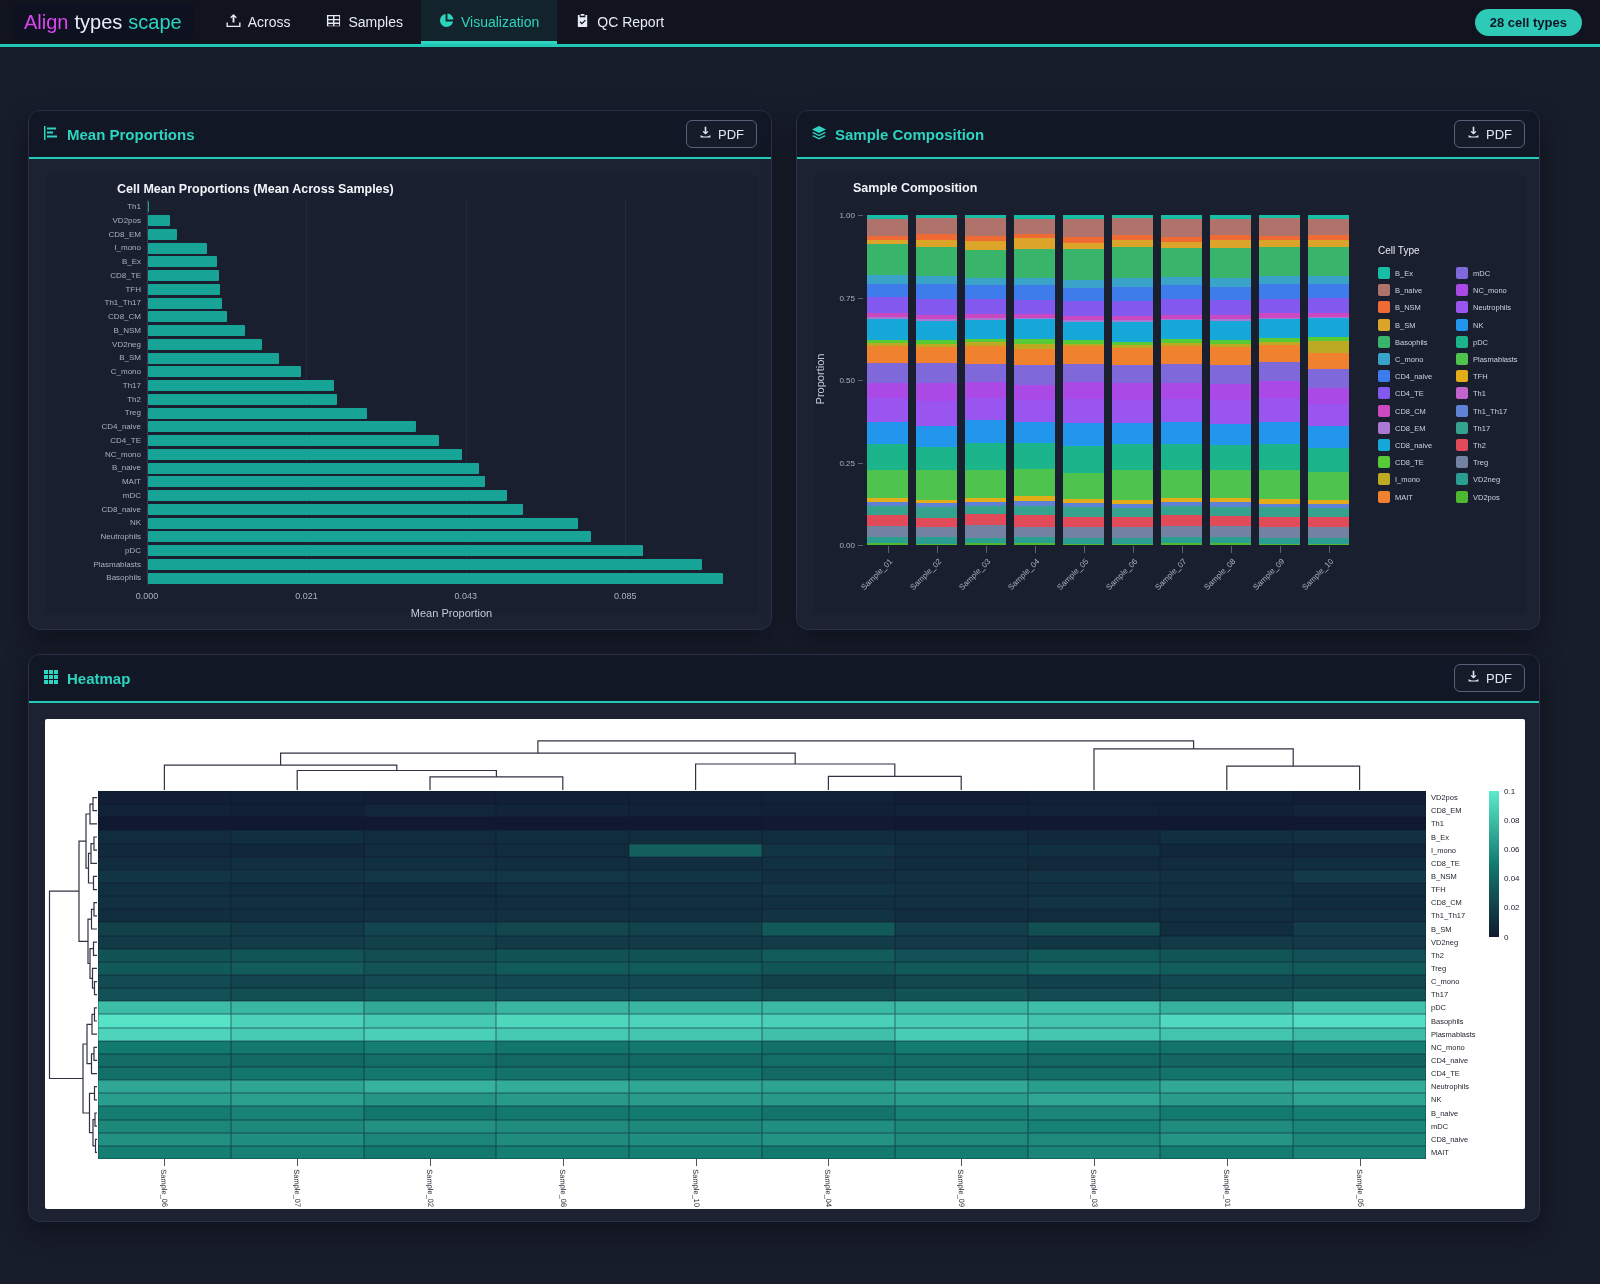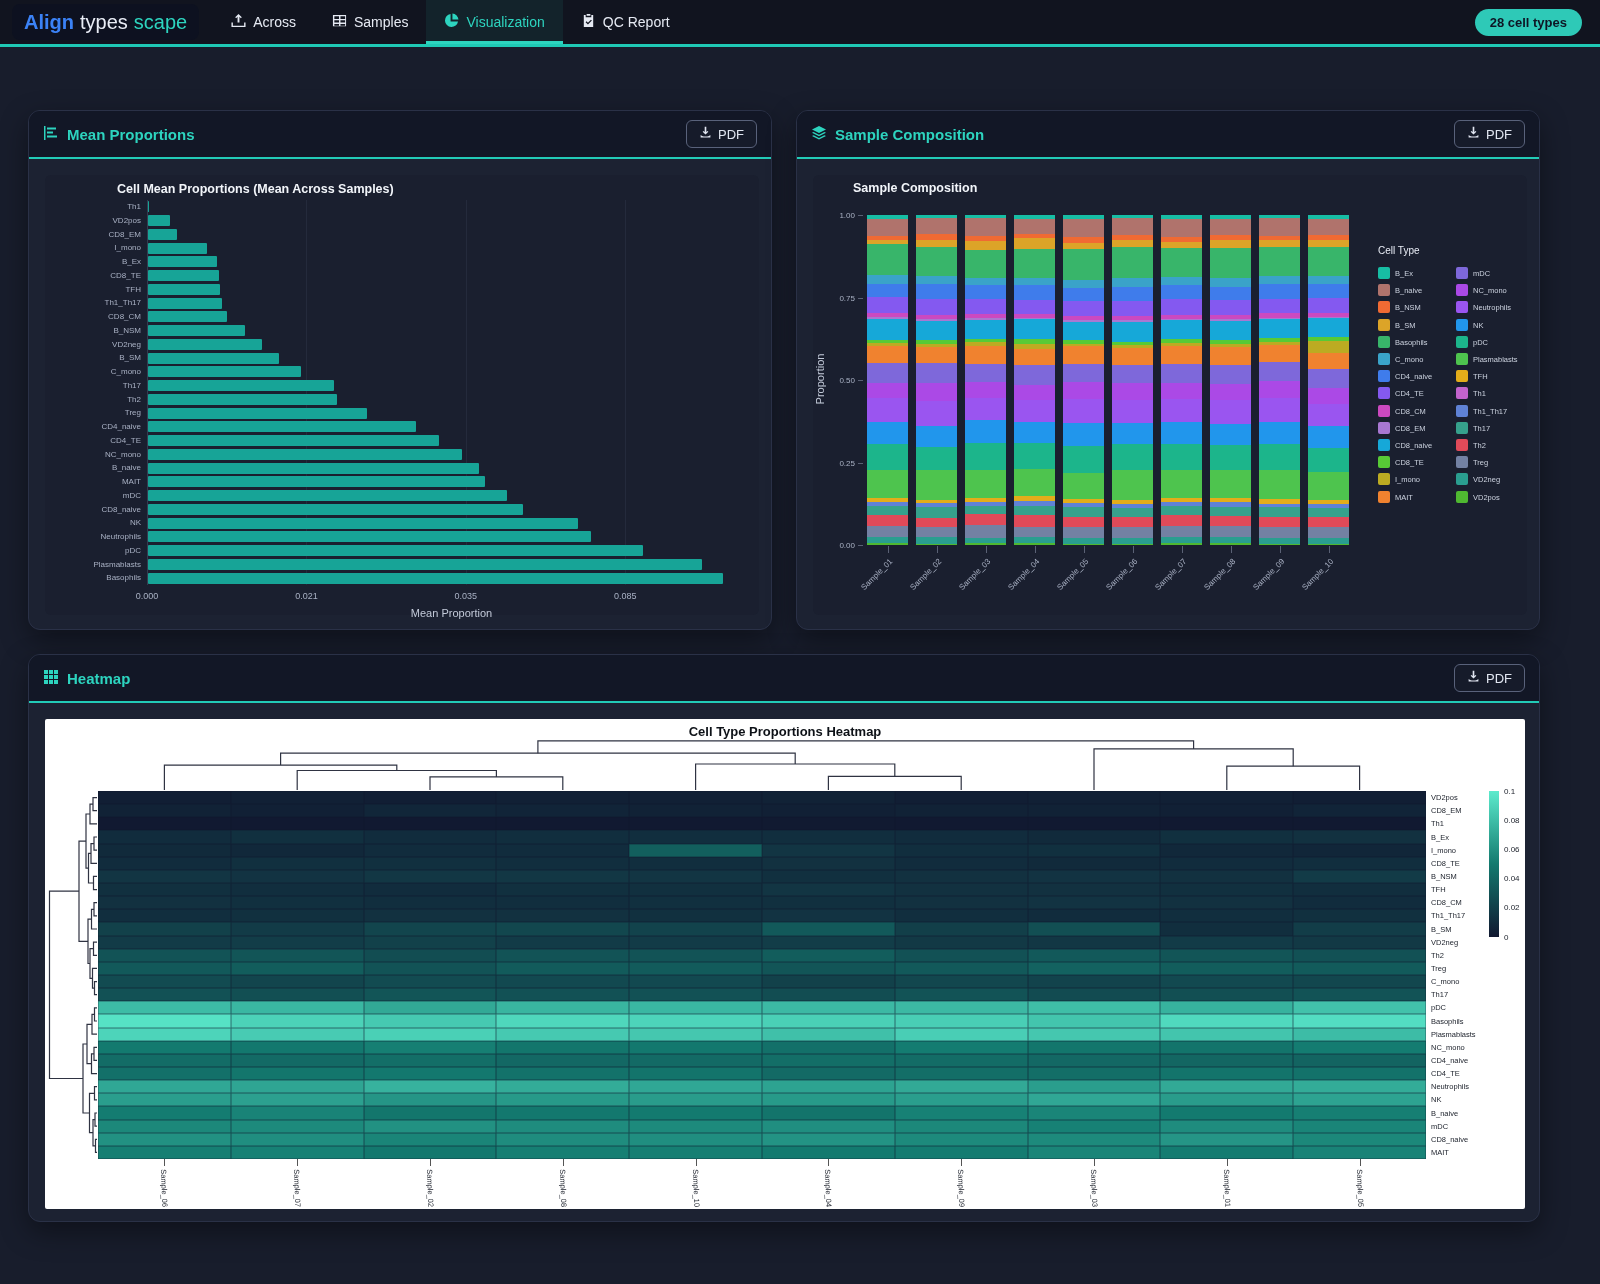--- a/index.html
+++ b/index.html
@@ -1,21 +1,21 @@
 <!DOCTYPE html>
 <html><head>
 <meta charset="utf-8">
 <style>
   * { box-sizing: border-box; margin: 0; padding: 0; }
   html,body { width:1600px; height:1284px; background:#181d2c; font-family:"Liberation Sans",sans-serif; overflow:hidden; }
 
   
   .navbar { position:relative; height:47px; background:#11141f; border-bottom:3px solid #1fc9b5; display:flex; align-items:stretch; }
   .logo { display:flex; align-items:center; gap:6px; margin:4px 14px 4px 12px; padding:0 12px; background:#0d1120; border-radius:8px; font-size:20px; font-weight:bold; }
-  .logo .t1 { color:#3b82f6; font-weight:bold; }
+  .logo .t1 { color:#d946ef; font-weight:normal; }
   .logo .t2 { color:#e9edf6; font-weight:normal; }
   .logo .t3 { color:#2dd4bf; font-weight:normal; }
   .tab { display:flex; align-items:center; gap:7px; padding:0 18px; color:#e6eaf3; font-size:14px; cursor:pointer; }
   .tab svg { width:15px; height:15px; }
   .tab.active { color:#2dd4bf; background:rgba(45,212,191,0.08); box-shadow:inset 0 -3px 0 #2dd4bf; }
   .nav-badge { margin-left:auto; align-self:center; margin-right:18px; background:#2ec9b7; color:#0e1524; font-size:13px; font-weight:bold; padding:6px 15px; border-radius:999px; }
 
   
   .card { position:absolute; background:#1c2232; border:1px solid #2a3147; border-radius:12px; box-shadow:0 10px 28px rgba(0,0,0,.4); overflow:hidden; }
   #card-mean { left:28px; top:110px; width:744px; height:520px; }
@@ -94,21 +94,21 @@
     </button>
   </div>
   <div class="card-body">
     <div class="panel" id="mean-panel">
         <div class="abs chart-title" style="left: 72px; top: 7px;">Cell Mean Proportions (Mean Across Samples)</div>
         <div class="abs" style="left: 102px; top: 25px; width: 1px; height: 385px; background: rgb(52, 59, 80);"></div>
         <div class="abs tick-lab" style="left: 82px; top: 416px; width: 40px; text-align: center;">0.000</div>
         <div class="abs" style="left: 261.424px; top: 25px; width: 1px; height: 385px; background: rgb(36, 42, 60);"></div>
         <div class="abs tick-lab" style="left: 241.424px; top: 416px; width: 40px; text-align: center;">0.021</div>
         <div class="abs" style="left: 420.848px; top: 25px; width: 1px; height: 385px; background: rgb(36, 42, 60);"></div>
-        <div class="abs tick-lab" style="left: 400.848px; top: 416px; width: 40px; text-align: center;">0.035</div>
+        <div class="abs tick-lab" style="left: 400.848px; top: 416px; width: 40px; text-align: center;">0.043</div>
         <div class="abs" style="left: 580.272px; top: 25px; width: 1px; height: 385px; background: rgb(36, 42, 60);"></div>
         <div class="abs tick-lab" style="left: 560.272px; top: 416px; width: 40px; text-align: center;">0.085</div>
         <div class="abs cat-lab" style="left: 0px; top: 27px; width: 96px;">Th1</div>
         <div class="abs" style="left: 103px; top: 26.3px; width: 1.27539px; height: 11px; background: rgb(23, 164, 151); border-radius: 1px;"></div>
         <div class="abs cat-lab" style="left: 0px; top: 40.75px; width: 96px;">VD2pos</div>
         <div class="abs" style="left: 103px; top: 40.05px; width: 22.3194px; height: 11px; background: rgb(23, 164, 151); border-radius: 1px;"></div>
         <div class="abs cat-lab" style="left: 0px; top: 54.5px; width: 96px;">CD8_EM</div>
         <div class="abs" style="left: 103px; top: 53.8px; width: 29.334px; height: 11px; background: rgb(23, 164, 151); border-radius: 1px;"></div>
         <div class="abs cat-lab" style="left: 0px; top: 68.25px; width: 96px;">I_mono</div>
         <div class="abs" style="left: 103px; top: 67.55px; width: 59.3058px; height: 11px; background: rgb(23, 164, 151); border-radius: 1px;"></div>
@@ -647,21 +647,20 @@
     <button class="pdf-btn">
       <span><svg viewBox="0 0 16 16" fill="currentColor">
             <path d="M8 10.5L4.5 7l1-1L7 7.5V1h2v6.5L10.5 6l1 1L8 10.5z"></path>
             <path d="M2 11c2 1.6 3 2 6 2s4-.4 6-2v3H2v-3z"></path>
           </svg></span>
       <span>PDF</span>
     </button>
   </div>
   <div class="card-body">
     <div class="panel" id="heat-figure">
-        <div class="abs" style="left: 0px; top: 5px; width: 1480px; text-align: center; font-size: 13px; font-weight: bold; color: rgb(13, 17, 23);">Cell Type Proportions Heatmap</div>
         <div class="abs" style="left: 53px; top: 72px; width: 132.8px; height: 13.1429px; background: rgb(17, 30, 52); box-shadow: rgba(16, 24, 44, 0.55) 0px 0px 0px 0.5px inset;"></div>
         <div class="abs" style="left: 185.8px; top: 72px; width: 132.8px; height: 13.1429px; background: rgb(17, 32, 53); box-shadow: rgba(16, 24, 44, 0.55) 0px 0px 0px 0.5px inset;"></div>
         <div class="abs" style="left: 318.6px; top: 72px; width: 132.8px; height: 13.1429px; background: rgb(17, 30, 52); box-shadow: rgba(16, 24, 44, 0.55) 0px 0px 0px 0.5px inset;"></div>
         <div class="abs" style="left: 451.4px; top: 72px; width: 132.8px; height: 13.1429px; background: rgb(17, 32, 53); box-shadow: rgba(16, 24, 44, 0.55) 0px 0px 0px 0.5px inset;"></div>
         <div class="abs" style="left: 584.2px; top: 72px; width: 132.8px; height: 13.1429px; background: rgb(17, 32, 53); box-shadow: rgba(16, 24, 44, 0.55) 0px 0px 0px 0.5px inset;"></div>
         <div class="abs" style="left: 717px; top: 72px; width: 132.8px; height: 13.1429px; background: rgb(17, 34, 54); box-shadow: rgba(16, 24, 44, 0.55) 0px 0px 0px 0.5px inset;"></div>
         <div class="abs" style="left: 849.8px; top: 72px; width: 132.8px; height: 13.1429px; background: rgb(17, 30, 52); box-shadow: rgba(16, 24, 44, 0.55) 0px 0px 0px 0.5px inset;"></div>
         <div class="abs" style="left: 982.6px; top: 72px; width: 132.8px; height: 13.1429px; background: rgb(17, 32, 53); box-shadow: rgba(16, 24, 44, 0.55) 0px 0px 0px 0.5px inset;"></div>
         <div class="abs" style="left: 1115.4px; top: 72px; width: 132.8px; height: 13.1429px; background: rgb(17, 32, 53); box-shadow: rgba(16, 24, 44, 0.55) 0px 0px 0px 0.5px inset;"></div>
         <div class="abs" style="left: 1248.2px; top: 72px; width: 132.8px; height: 13.1429px; background: rgb(17, 30, 52); box-shadow: rgba(16, 24, 44, 0.55) 0px 0px 0px 0.5px inset;"></div>

